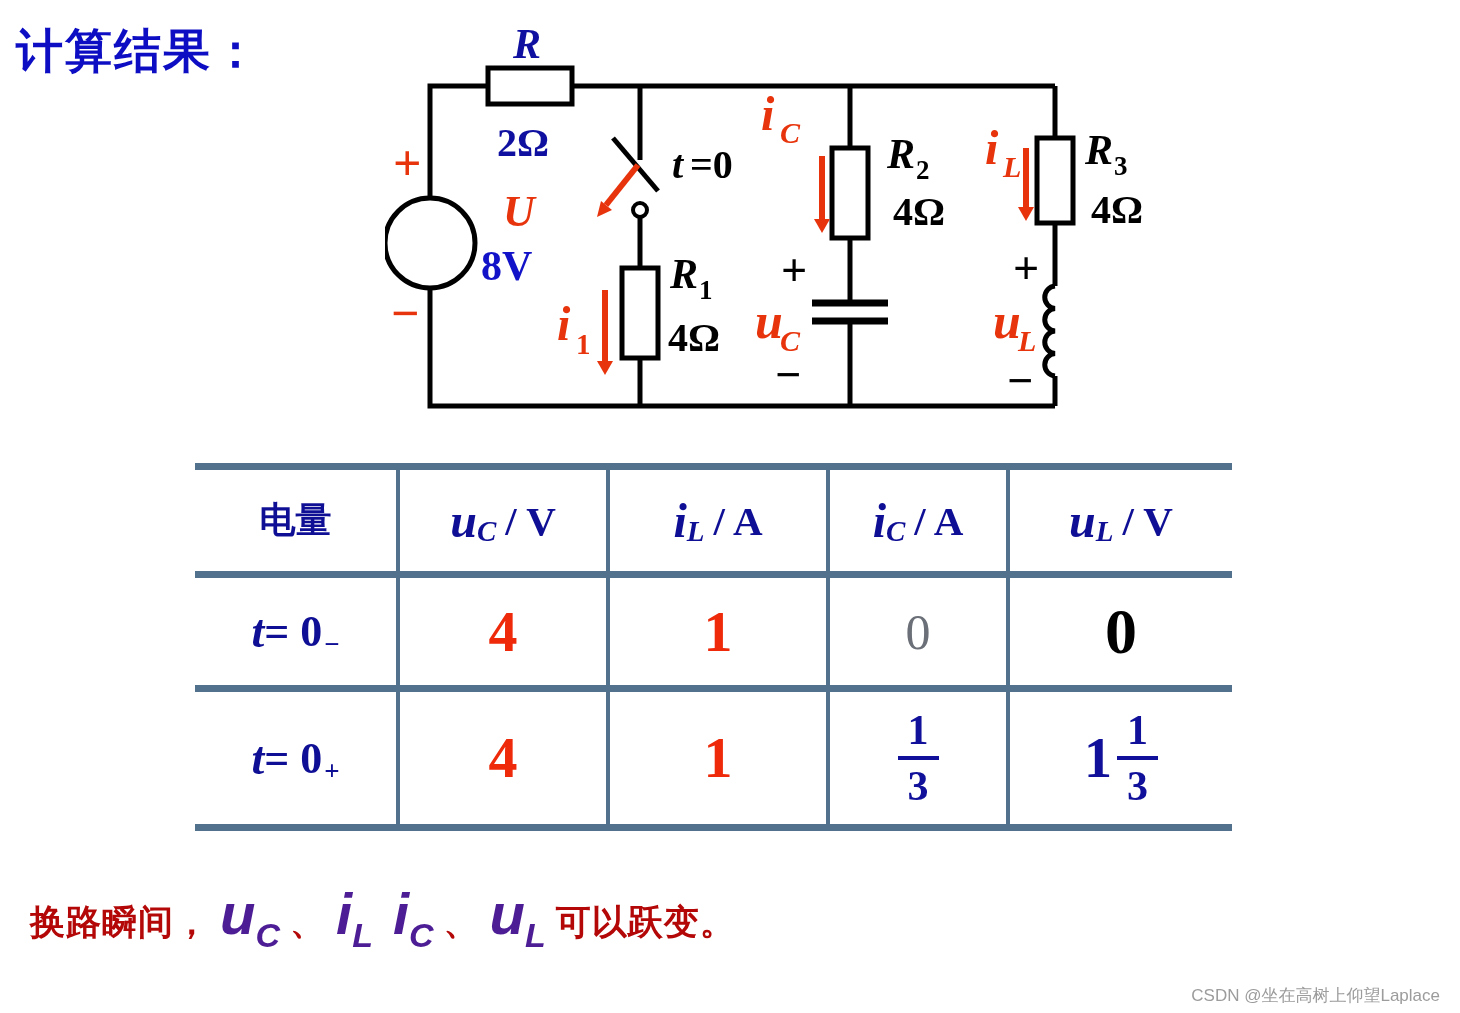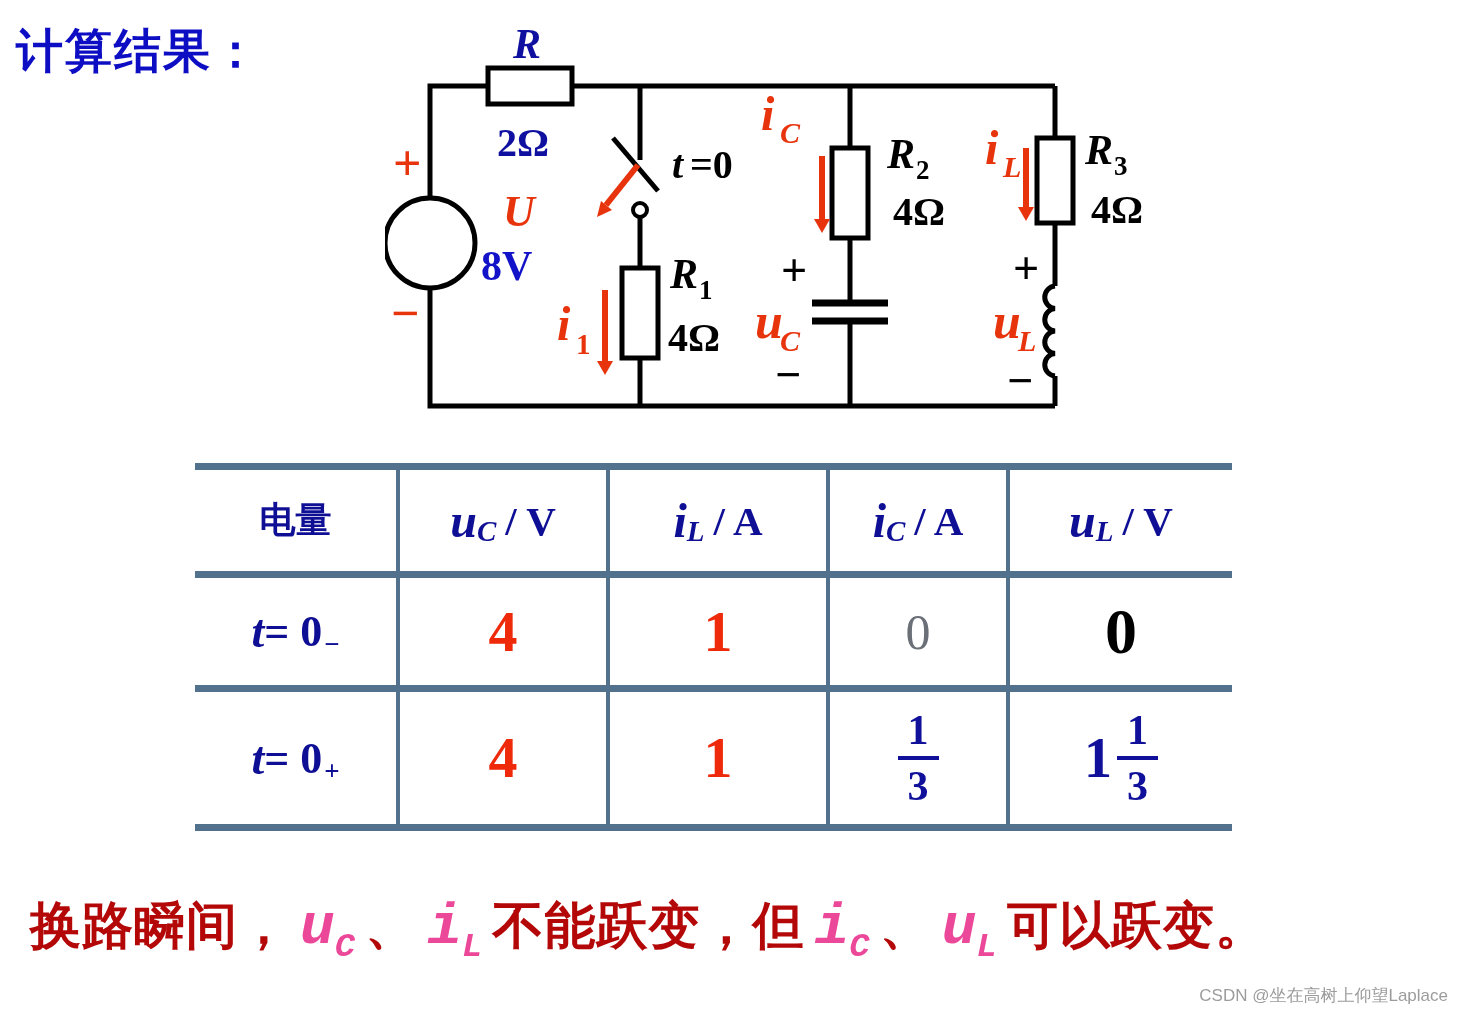--- a/index.html
+++ b/index.html
@@ -54,26 +54,26 @@
   .frac .fn { font-family:"Liberation Serif", serif; font-weight:700; font-size:42px; color:#10109a; padding:0 10px 5px; }
   .frac .fd { font-family:"Liberation Serif", serif; font-weight:700; font-size:42px; color:#10109a; border-top:4px solid #10109a; padding:5px 10px 0; }
   .mixed { display:inline-flex; align-items:center; }
   .mixed .whole { font-family:"Liberation Serif", serif; font-weight:700; font-size:56px; color:#10109a; margin-right:5px; }
 
   
   .conclusion {
     position:absolute; left:30px; top:880px; width:1414px;
     display:flex; align-items:baseline; flex-wrap:nowrap; color:#b40808; white-space:nowrap;
   }
-  .c-cn  { font-size:51px; font-weight:900; letter-spacing:1px; color:#b40808; }
-  .c-var { font-family:Liberation Mono, monospace; font-style:italic; font-weight:700;
-           font-size:58px; color:#ec4899; margin:15px 10px; }
+  .c-cn  { font-size:35px; font-weight:900; letter-spacing:1px; color:#b40808; }
+  .c-var { font-family:Liberation Sans, sans-serif; font-style:italic; font-weight:700;
+           font-size:58px; color:#4c1d95; margin:0 10px; }
   .c-sub { font-size:34px; position:relative; top:13px; }
 
-  .watermark { position:absolute; right:12px; bottom:6px; font-size:17px; color:#9c9c9c;text-align:right; }
+  .watermark { position:absolute; right:20px; bottom:6px; font-size:17px; color:#9c9c9c;text-align:right; }
 </style>
 </head>
 <body>
 
 <div class="slide">
 
   <div class="title">计算结果：</div>
 
   <svg class="circuit" width="790" height="400" viewBox="0 0 790 400">
 
@@ -239,21 +239,20 @@
         </span>
       </span>
     </div>
   </div>
 
   <div class="conclusion">
     <span class="c-cn">换路瞬间，</span>
     <span class="c-var"><span>u</span><span class="c-sub">C</span></span>
     <span class="c-cn">、</span>
     <span class="c-var"><span>i</span><span class="c-sub">L</span></span>
-    <span class="c-cn">不能跃变，但</span>
     <span class="c-var"><span>i</span><span class="c-sub">C</span></span>
     <span class="c-cn">、</span>
     <span class="c-var"><span>u</span><span class="c-sub">L</span></span>
     <span class="c-cn">可以跃变。</span>
   </div>
 
   <div class="watermark">CSDN @坐在高树上仰望Laplace</div>
 </div>
 
 </body></html>

